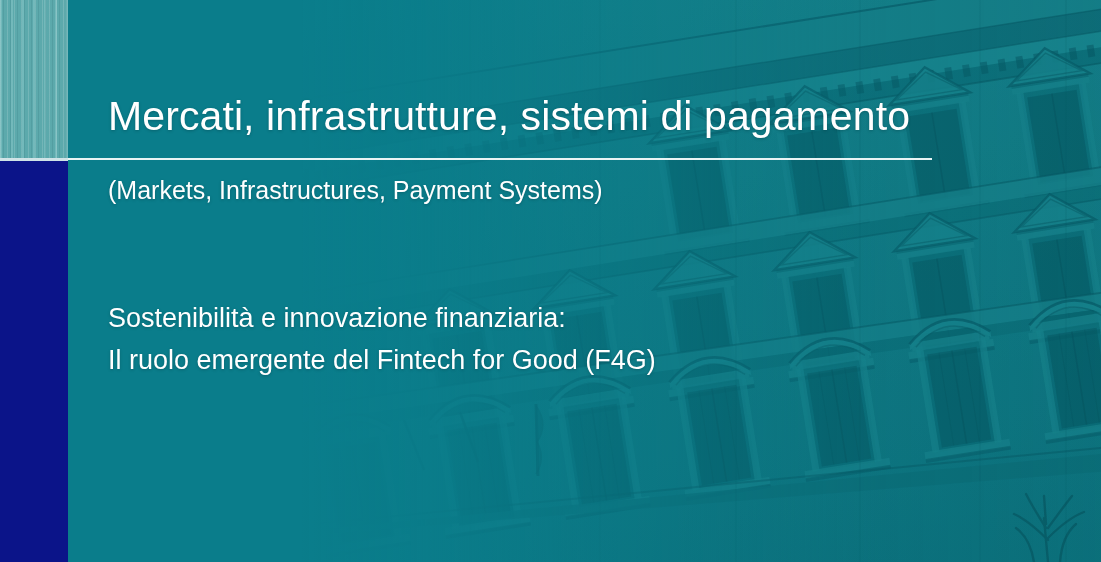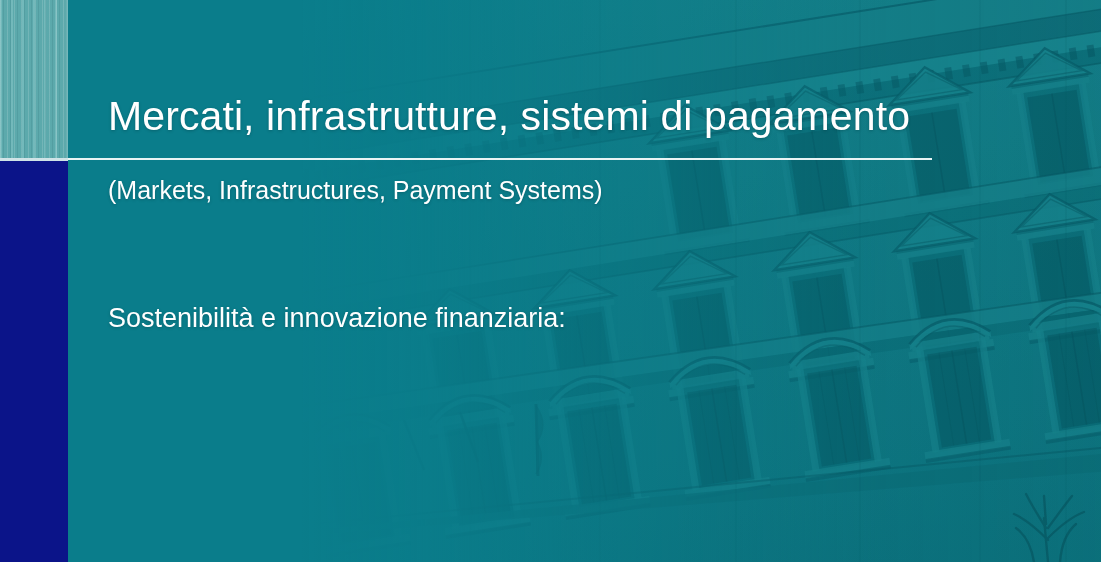--- a/index.html
+++ b/index.html
@@ -366,16 +366,17 @@
 
   <div id="title-rule"></div>
 
   <div id="text-layer">
     <div class="txt" id="series-title">Mercati, infrastrutture, sistemi di pagamento</div>
 
     <div class="txt" id="doc-title-1">Sostenibilità e innovazione finanziaria:</div>
 
     <div class="txt" id="series-subtitle">(Markets, Infrastructures, Payment Systems)</div>
 
+    <div class="txt" id="doc-title-2">Il ruolo emergente del Fintech for Good (F4G)</div>
 
   </div>
 
 </div>
 
 </body></html>

